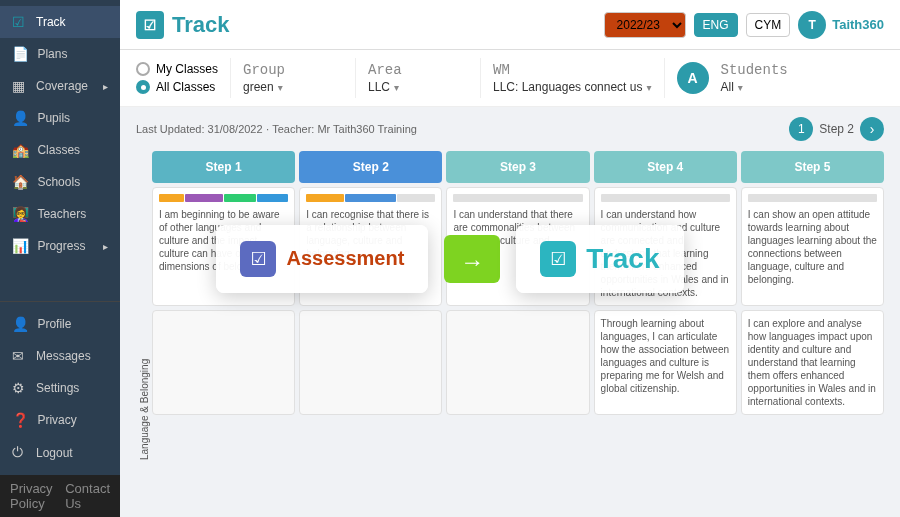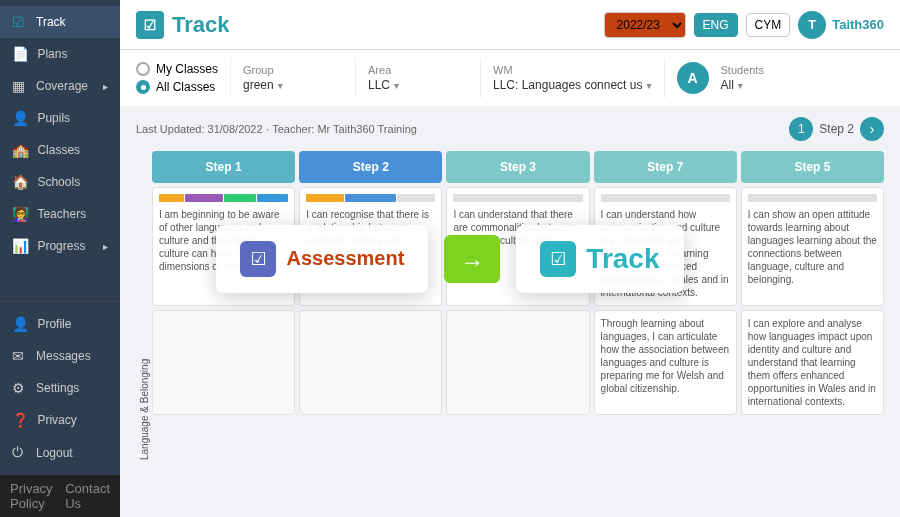--- a/index.html
+++ b/index.html
@@ -178,21 +178,21 @@
       width: 5px; height: 5px;
       border-radius: 50%;
       background: white;
     }
     .filter-dropdown {
       display: flex;
       flex-direction: column;
       gap: 2px;
       min-width: 100px;
     }
-    .filter-label { font-size: 11px; color: #888; }
+    .filter-label { font-size: 14px; color: #888; font-family: Liberation Mono, monospace; }
     .filter-value {
       display: flex;
       align-items: center;
       gap: 4px;
       font-size: 12px;
       color: #333;
       cursor: pointer;
     }
     .filter-arrow { color: #888; font-size: 10px; }
     .filter-divider {
@@ -524,21 +524,21 @@
           <div class="step-header" style="background:#5ab4c4;">
             <span>Step 1</span>
           </div>
           <div class="step-header" style="background:#4a90d9;">
             <span>Step 2</span>
           </div>
           <div class="step-header" style="background:#7ec8c8;">
             <span>Step 3</span>
           </div>
           <div class="step-header" style="background:#7ec8c8;">
-            <span>Step 7</span>
+            <span>Step 4</span>
           </div>
           <div class="step-header" style="background:#7ec8c8;">
             <span>Step 5</span>
           </div>
         </div>
 
         <div class="step-row" style="margin-top:4px;">
           <div class="step-cell">
             <div class="color-bar">
               <div class="color-seg" style="width:20%;background:#f5a623;"></div>

